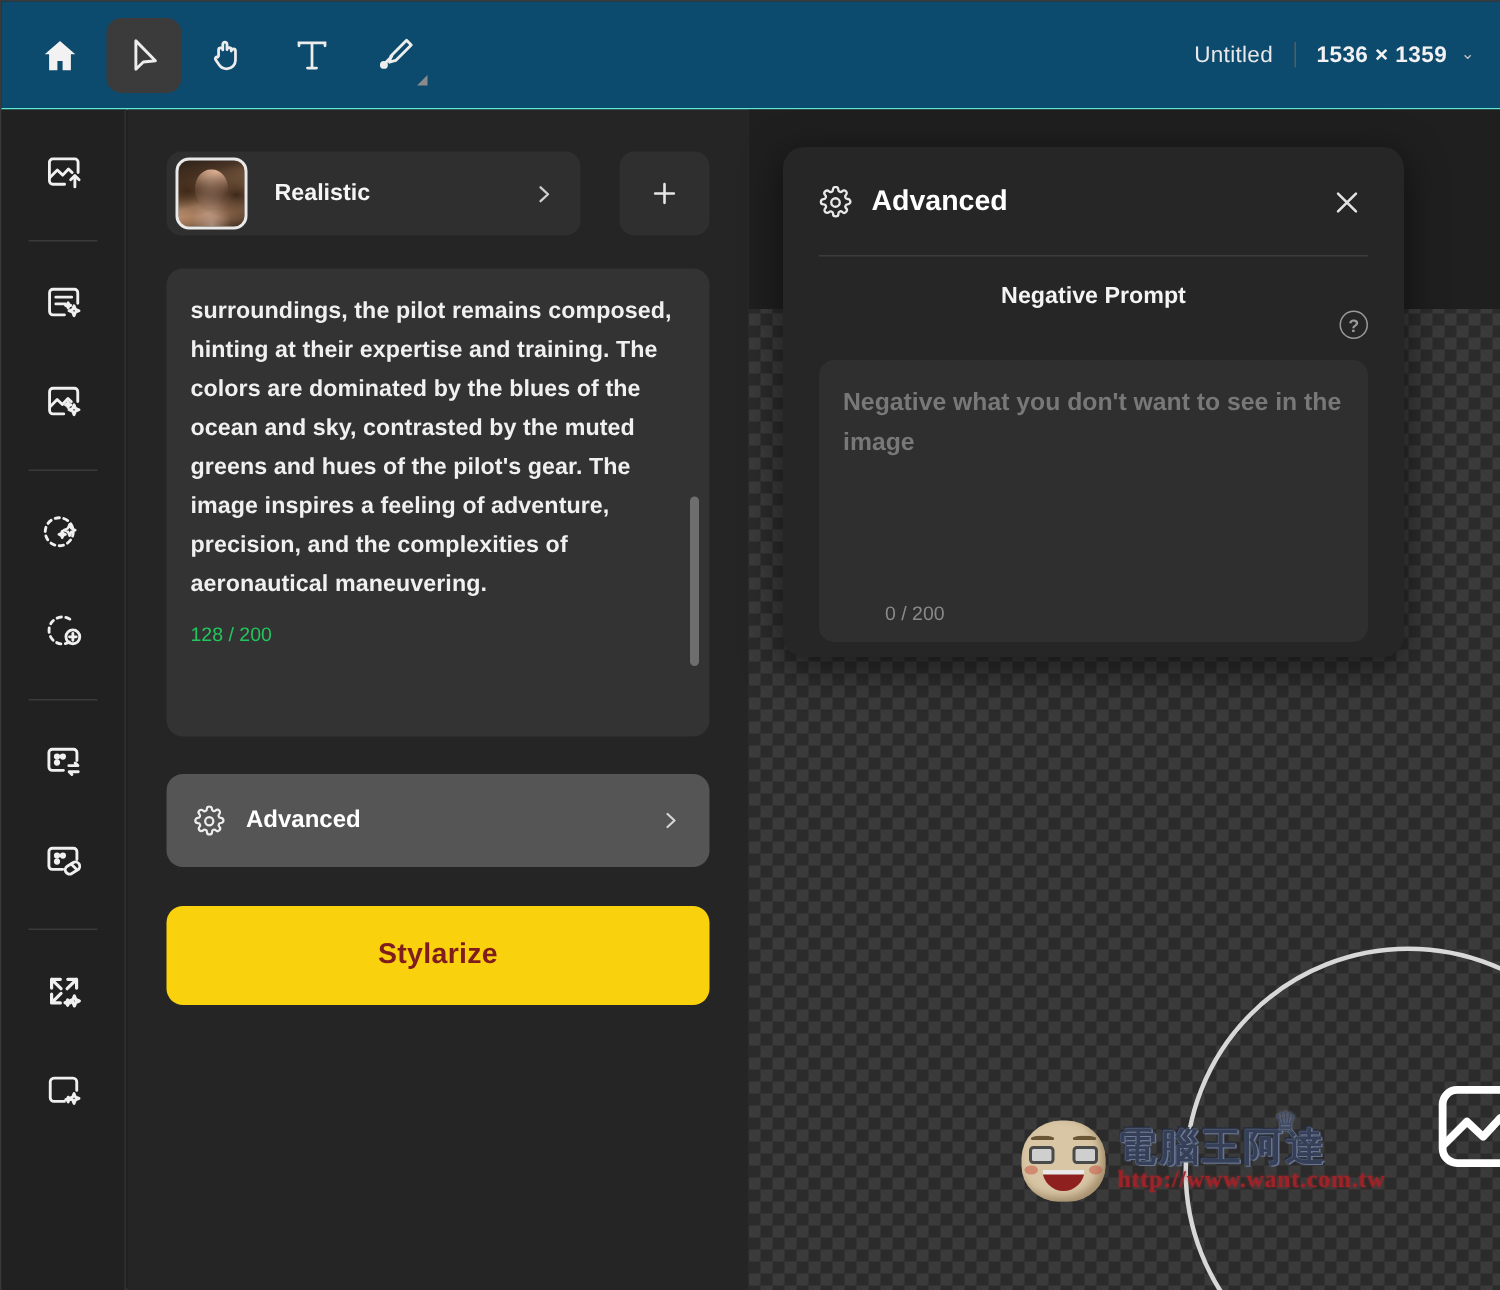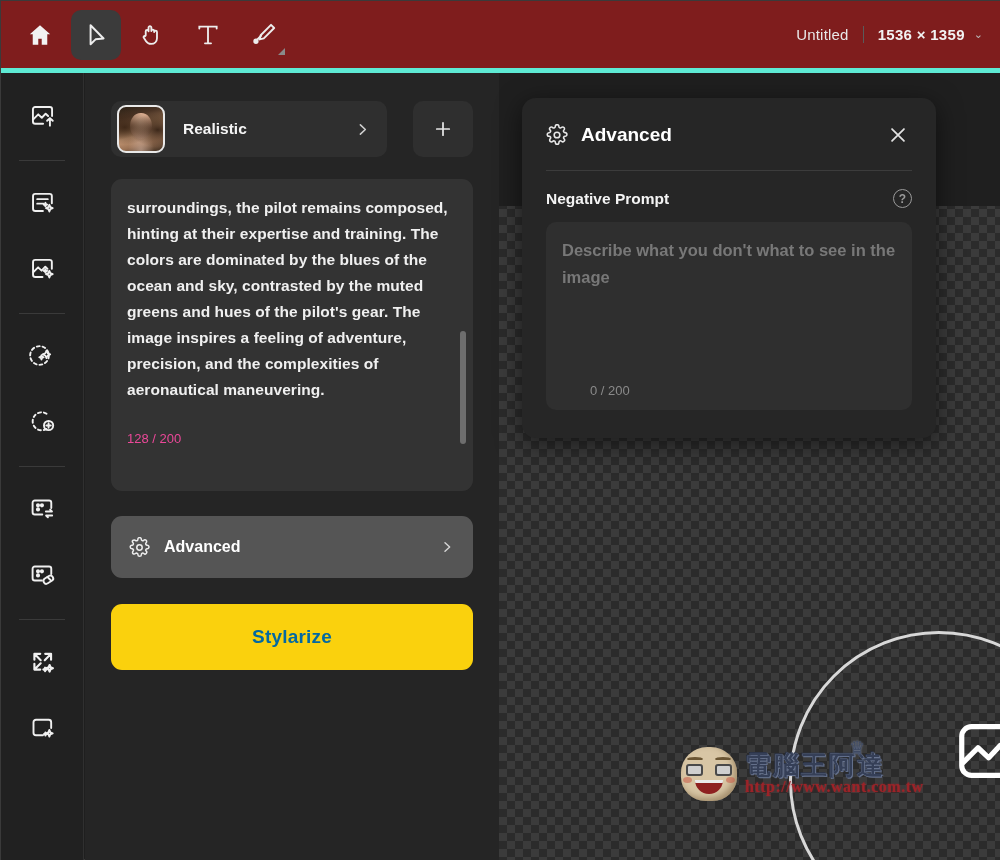--- a/index.html
+++ b/index.html
@@ -13,23 +13,23 @@
     position: relative;
     width: 1000px; height: 860px;
     background: #1f1f1f;
     border: 1px solid #3a3a3a;
   }
 
   
   #topbar {
     position: absolute; left: 0; top: 0;
     width: 1000px; height: 72px;
-    background: #7f1d1d;
+    background: #0c4a6e;
     display: flex; align-items: center;
-    border-bottom: 5px solid #5eead4;
+    border-bottom: 1px solid #5eead4;
   }
   #tool-group { display: flex; align-items: center; gap: 6px; padding-left: 14px; }
   .tool-btn {
     width: 50px; height: 50px; border-radius: 10px;
     display: flex; align-items: center; justify-content: center;
     cursor: pointer; position: relative;
     background: transparent;
   }
   .tool-btn.active { background: #3b3b3b; }
   .tool-btn svg { display: block; }
@@ -132,21 +132,21 @@
     background: #333333; border-radius: 11px;
     padding: 16px 22px 8px 16px; height: 312px;
     overflow: hidden; cursor: text;
   }
   #prompt-text {
     color: #f0f0f0; font-size: 15.5px; font-weight: bold;
     line-height: 26px; letter-spacing: .05px;
     white-space: pre-wrap;
   }
   #prompt-counter {
-    color: #ec4899; font-size: 13px; margin-top: 28px; font-weight: normal;
+    color: #22c55e; font-size: 13px; margin-top: 12px; font-weight: normal;
   }
   #prompt-scroll {
     position: absolute; right: 7px; top: 152px;
     width: 6px; height: 113px; border-radius: 3px;
     background: #6e6e6e; cursor: pointer;
   }
 
   
   #advanced-row {
     margin-top: 25px; height: 62px; background: #555555;
@@ -156,21 +156,21 @@
   #advanced-row-icon { display: flex; margin-right: 14px; }
   #advanced-row-label { color: #ffffff; font-size: 16px; font-weight: bold; }
   #advanced-row-chevron { margin-left: auto; color: #d5d5d5; display: flex; }
 
   
   #stylarize-btn {
     margin-top: 26px; height: 66px; border-radius: 11px;
     background: #fad10d; border: none; cursor: pointer;
     display: flex; align-items: center; justify-content: center;
     width: 100%;
-    color: #0369a1; font-size: 19px; font-weight: bold; letter-spacing: .2px;
+    color: #7f1d1d; font-size: 19px; font-weight: bold; letter-spacing: .2px;
     font-family: "Liberation Sans", sans-serif;
   }
 
   
   #canvas {
     position: absolute; left: 498px; top: 72px;
     width: 502px; height: 788px;
     background-color: #2b2b2b;
     background-image:
       linear-gradient(45deg, #3b3b3b 25%, transparent 25%, transparent 75%, #3b3b3b 75%),
@@ -253,21 +253,21 @@
     box-shadow: 0 6px 26px rgba(0,0,0,.55);
   }
   #adv-head { display: flex; align-items: center; height: 30px; }
   #adv-head-icon { display: flex; margin-right: 13px; }
   #adv-title { color: #ffffff; font-size: 19px; font-weight: bold; }
   #adv-close {
     margin-left: auto; cursor: pointer; display: flex;
     width: 28px; height: 28px; align-items: center; justify-content: center;
   }
   #adv-rule { height: 1px; background: #3c3c3c; margin: 20px 0 18px 0; }
-  #adv-label-row { display: flex; align-items: center; margin-bottom: 14px; }
+  #adv-label-row { display: flex; align-items: center; margin-bottom: 14px; flex-direction: column; }
   #adv-label { color: #f4f4f4; font-size: 15.5px; font-weight: bold; }
   #adv-help {
     margin-left: auto; width: 19px; height: 19px; border-radius: 50%;
     border: 1.6px solid #9a9a9a; color: #9a9a9a;
     font-size: 12px; display: flex; align-items: center; justify-content: center;
     cursor: pointer; font-weight: bold;
   }
   #neg-box {
     position: relative; background: #2f2f2f; border-radius: 10px;
     height: 188px; padding: 15px 16px 10px 16px; cursor: text;
@@ -543,19 +543,19 @@
     </div>
 
     <div id="adv-rule"></div>
 
     <div id="adv-label-row">
       <span id="adv-label">Negative Prompt</span>
       <span id="adv-help">?</span>
     </div>
 
     <div id="neg-box">
-      <div id="neg-placeholder">Describe what you don't what to see in the image</div>
+      <div id="neg-placeholder">Negative what you don't want to see in the image</div>
       <div id="neg-counter">0 / 200</div>
     </div>
 
   </div>
 
 </div>
 
 </body></html>

